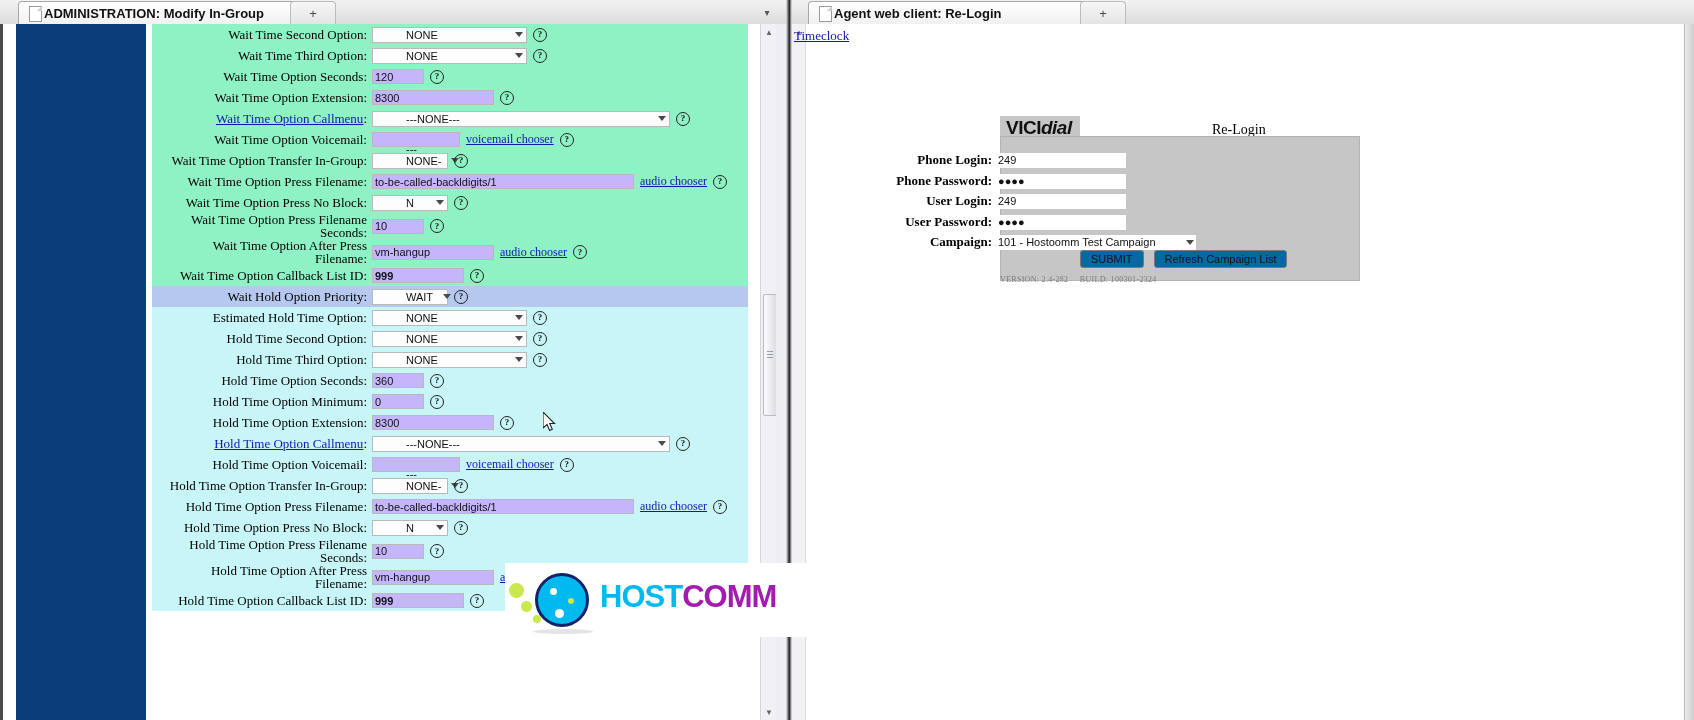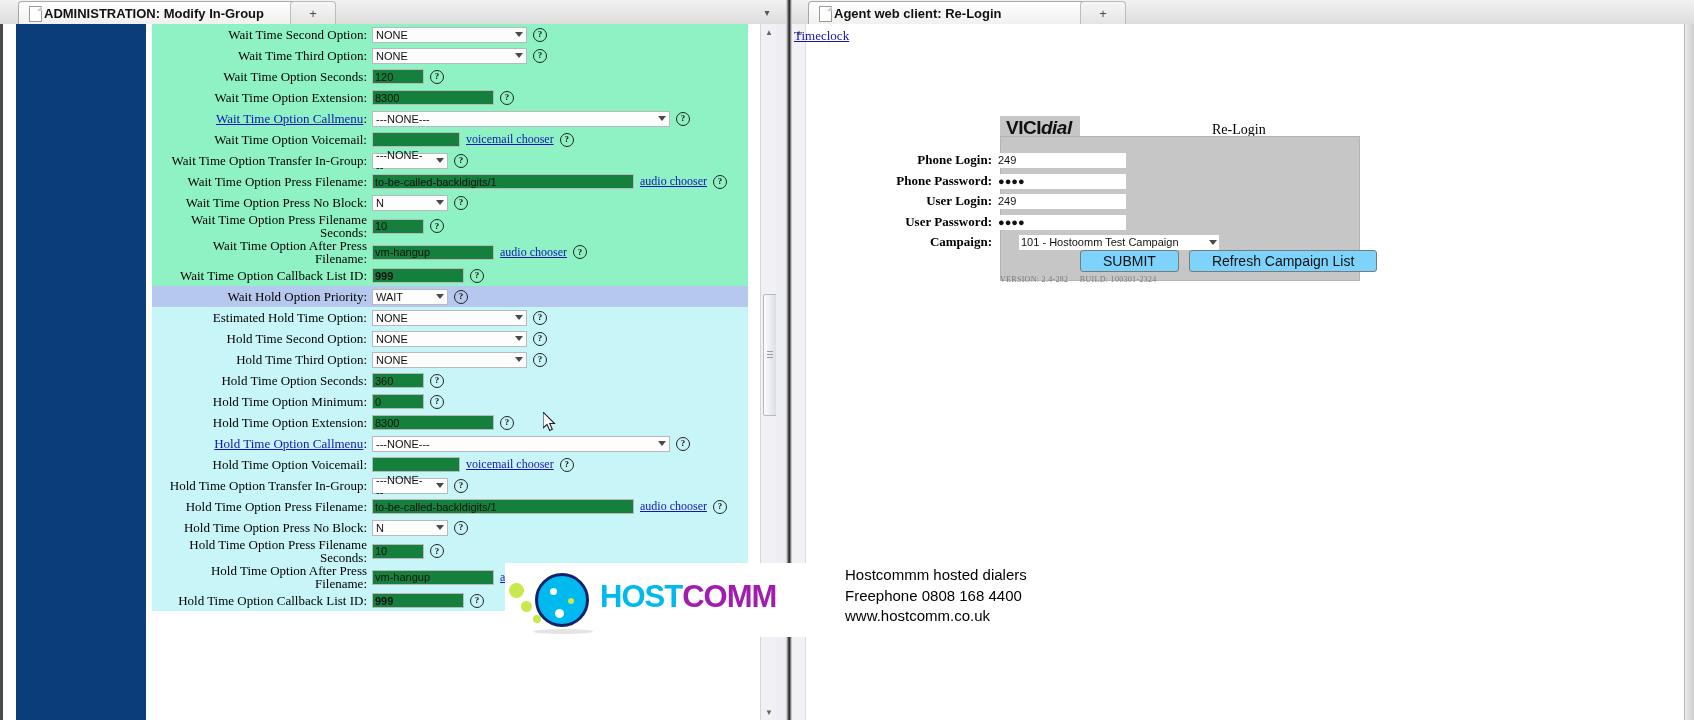--- a/index.html
+++ b/index.html
@@ -100,36 +100,36 @@
   .row .fld{display:flex;align-items:center;gap:6px;flex:1;}
   .g{background:#8ff2c4;}
   .hl{background:#b7c8ee;}
   .c{background:#c8f5f7;}
 
   .lnk{color:#1515b0;text-decoration:underline;cursor:pointer;}
   .lbl .lnk{color:#1515b0;}
 
   input.txt{
     font-family:"Liberation Sans",sans-serif;font-size:11px;
-    border:1px solid #b9b9b9;background:#15803d;color:#111;
+    border:1px solid #b9b9b9;background:#c4b5fd;color:#111;
     height:15px;padding:0 2px;box-sizing:border-box;
   }
   .w-60{width:52px;}
   .w-120{width:122px;}
   .w-105{width:92px;font-weight:bold;}
   .w-265{width:262px;}
   .w-90{width:88px;}
 
   .sel{
     display:inline-flex;align-items:center;justify-content:space-between;
     border:1px solid #b9b9b9;background:#fdfdfd;height:16px;
     font-family:"Liberation Sans",sans-serif;font-size:11px;color:#111;
     padding:0 3px;box-sizing:border-box;
   }
-  .sel .cap{padding-right:10px;}
+  .sel .cap{padding-right:10px;margin-left:30px;}
   .sel .arw{
     width:0;height:0;border-left:4px solid transparent;border-right:4px solid transparent;
     border-top:5px solid #4a4a4a;
   }
   .sel-w155{width:155px;}
   .sel-w76{width:76px;}
   .sel-w300{width:298px;}
 
   .qm{
     width:12px;height:12px;border-radius:50%;
@@ -203,23 +203,23 @@
   }
   .frow .flab{text-align:right;width:200px;padding-right:4px;}
   .frow .fin{
     background:#fff;border:none;height:15px;width:130px;
     font-family:"Liberation Sans",sans-serif;font-size:11px;font-weight:normal;
     color:#111;padding:0 2px;box-sizing:border-box;display:flex;align-items:center;
   }
   .frow .fin.wide{width:200px;}
   .btnrow{position:absolute;left:288px;top:226px;display:flex;gap:10px;}
   .btn{
-    background:#7dd3fc;border:1px solid #7a7a7a;border-radius:3px;
-    font-family:"Liberation Sans",sans-serif;font-size:14px;color:#111;
-    padding:2px 22px;cursor:pointer;
+    background:#0369a1;border:1px solid #7a7a7a;border-radius:3px;
+    font-family:"Liberation Sans",sans-serif;font-size:11px;color:#111;
+    padding:2px 10px;cursor:pointer;
   }
   .verline{
     position:absolute;left:208px;top:251px;
     font-family:"Liberation Serif",serif;font-size:8px;color:#7b7b7b;
     letter-spacing:0.3px;white-space:pre;
   }
 
   
   .banner{
     position:absolute;left:505px;top:563px;width:1050px;height:74px;
@@ -577,21 +577,21 @@
             <div class="fin">●●●●</div>
           </div>
           <div class="frow" style="left: 0px; top: 169px;">
             <div class="flab">User Login:</div>
             <div class="fin">249</div>
           </div>
           <div class="frow" style="left: 0px; top: 190px;">
             <div class="flab">User Password:</div>
             <div class="fin">●●●●</div>
           </div>
-          <div class="frow" style="left: 0px; top: 210px; gap: 23px;">
+          <div class="frow" style="left: 0px; top: 210px;">
             <div class="flab">Campaign:</div>
             <div class="fin wide" style="display: flex; justify-content: space-between; align-items: center;">101 - Hostoomm Test Campaign<span class="arw" style="width: 0px; height: 0px; border-left: 4px solid transparent; border-right: 4px solid transparent; border-top: 5px solid rgb(74, 74, 74);"></span></div>
           </div>
         </div>
 
       <div class="btnrow">
         <div class="btn">SUBMIT</div>
         <div class="btn">Refresh Campaign List</div>
       </div>
 
@@ -609,19 +609,14 @@
     <span class="hc-dot c"></span>
     <span class="hc-ball">
       <span class="d1"></span>
       <span class="d2"></span>
       <span class="d3"></span>
     </span>
     <span class="hc-shadow"></span>
     <span class="hc-text"><span class="host">HOST</span><span class="comm">COMM</span></span>
   </div>
 
-  <div class="hc-info">
-    <div>Hostcommm hosted dialers</div>
-    <div>Freephone 0808 168 4400</div>
-    <div>www.hostcomm.co.uk</div>
-  </div>
 
 </div>
 
 </body></html>

